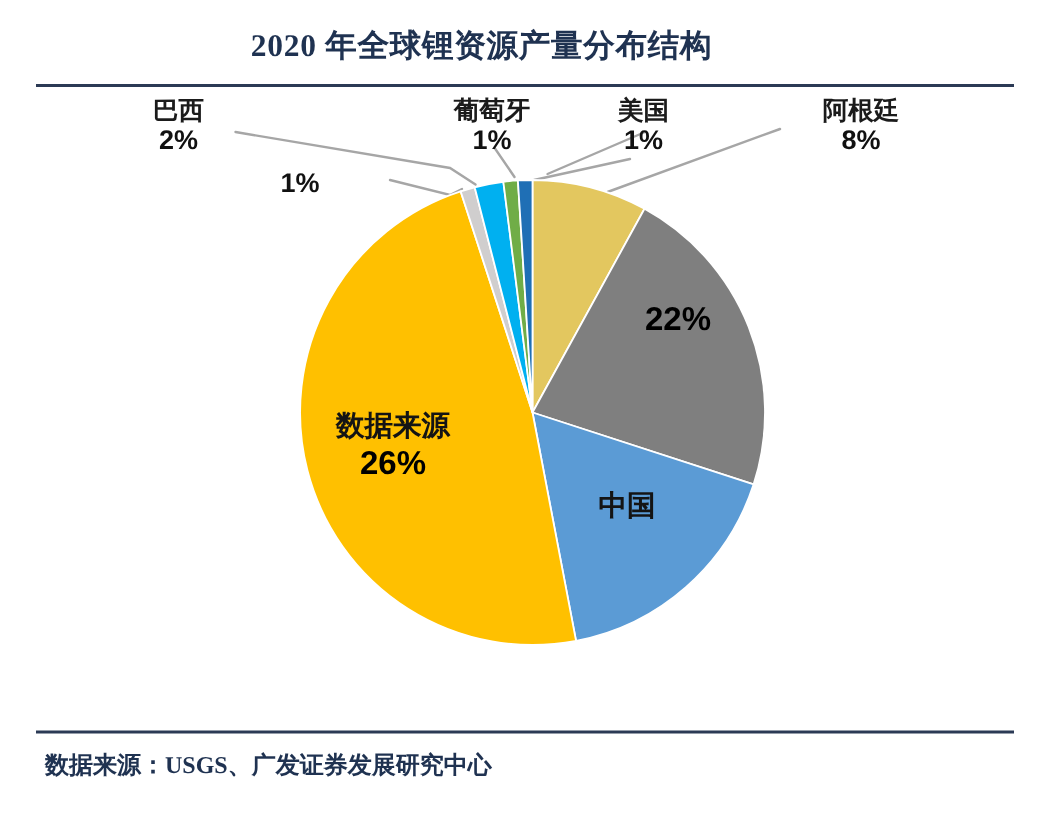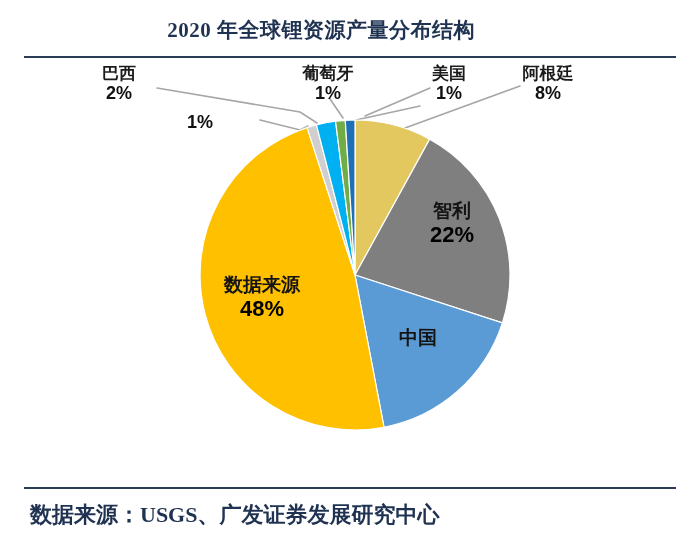--- a/index.html
+++ b/index.html
@@ -40,21 +40,21 @@
   }
   #rule-top    { top: 56px; height: 2px; }
   #rule-bottom { top: 487px; height: 2px; }
 
   
   #source-note {
     position: absolute;
     left: 30px;
     top: 500px;
     font-family: "Liberation Serif", "DejaVu Serif", serif;
-    font-size: 22px;
+    font-size: 16px;
     font-weight: bold;
     color: #1f3251;
     white-space: nowrap;
   }
 
   
   #plot-area {
     position: absolute;
     left: 0;
     top: 58px;
@@ -158,41 +158,40 @@
 
   <div class="callout" id="label-zimbabwe" style="left: 144px; top: 54px; width: 112px;">
     <span class="val">1%</span>
   </div>
 
   <div class="callout" id="label-portugal" style="left: 282px; top: 6px; width: 92px;">
     <span class="cat">葡萄牙</span>
     <span class="val">1%</span>
   </div>
 
-  <div class="callout" id="label-usa" style="left: 412px; top: 6px; width: 74px;">
+  <div class="callout" id="label-usa" style="left: 392px; top: 6px; width: 74px;">
     <span class="cat">美国</span>
     <span class="val">1%</span>
   </div>
 
-  <div class="callout" id="label-argentina" style="left: 502px; top: 6px; width: 92px; text-align: center;">
+  <div class="callout" id="label-argentina" style="left: 528px; top: 6px; width: 92px; text-align: center;">
     <span class="cat">阿根廷</span>
     <span class="val">8%</span>
   </div>
 
   <div class="slice-label" id="label-chile" style="left: 405px; top: 142px; width: 94px;">
-    <span class="cat">智利</span>
     <span class="val">22%</span>
   </div>
 
   <div class="slice-label" id="label-china" style="left: 372px; top: 269px; width: 92px;">
     <span class="cat">中国</span>
   </div>
 
   <div class="slice-label" id="label-australia" style="left: 196px; top: 216px; width: 132px;">
     <span class="cat">数据来源</span>
-    <span class="val">48%</span>
+    <span class="val">26%</span>
   </div>
 
 </div>
 
 <div class="rule" id="rule-bottom"></div>
 
 <div id="source-note">数据来源：USGS、广发证券发展研究中心</div>
 
 </body></html>

